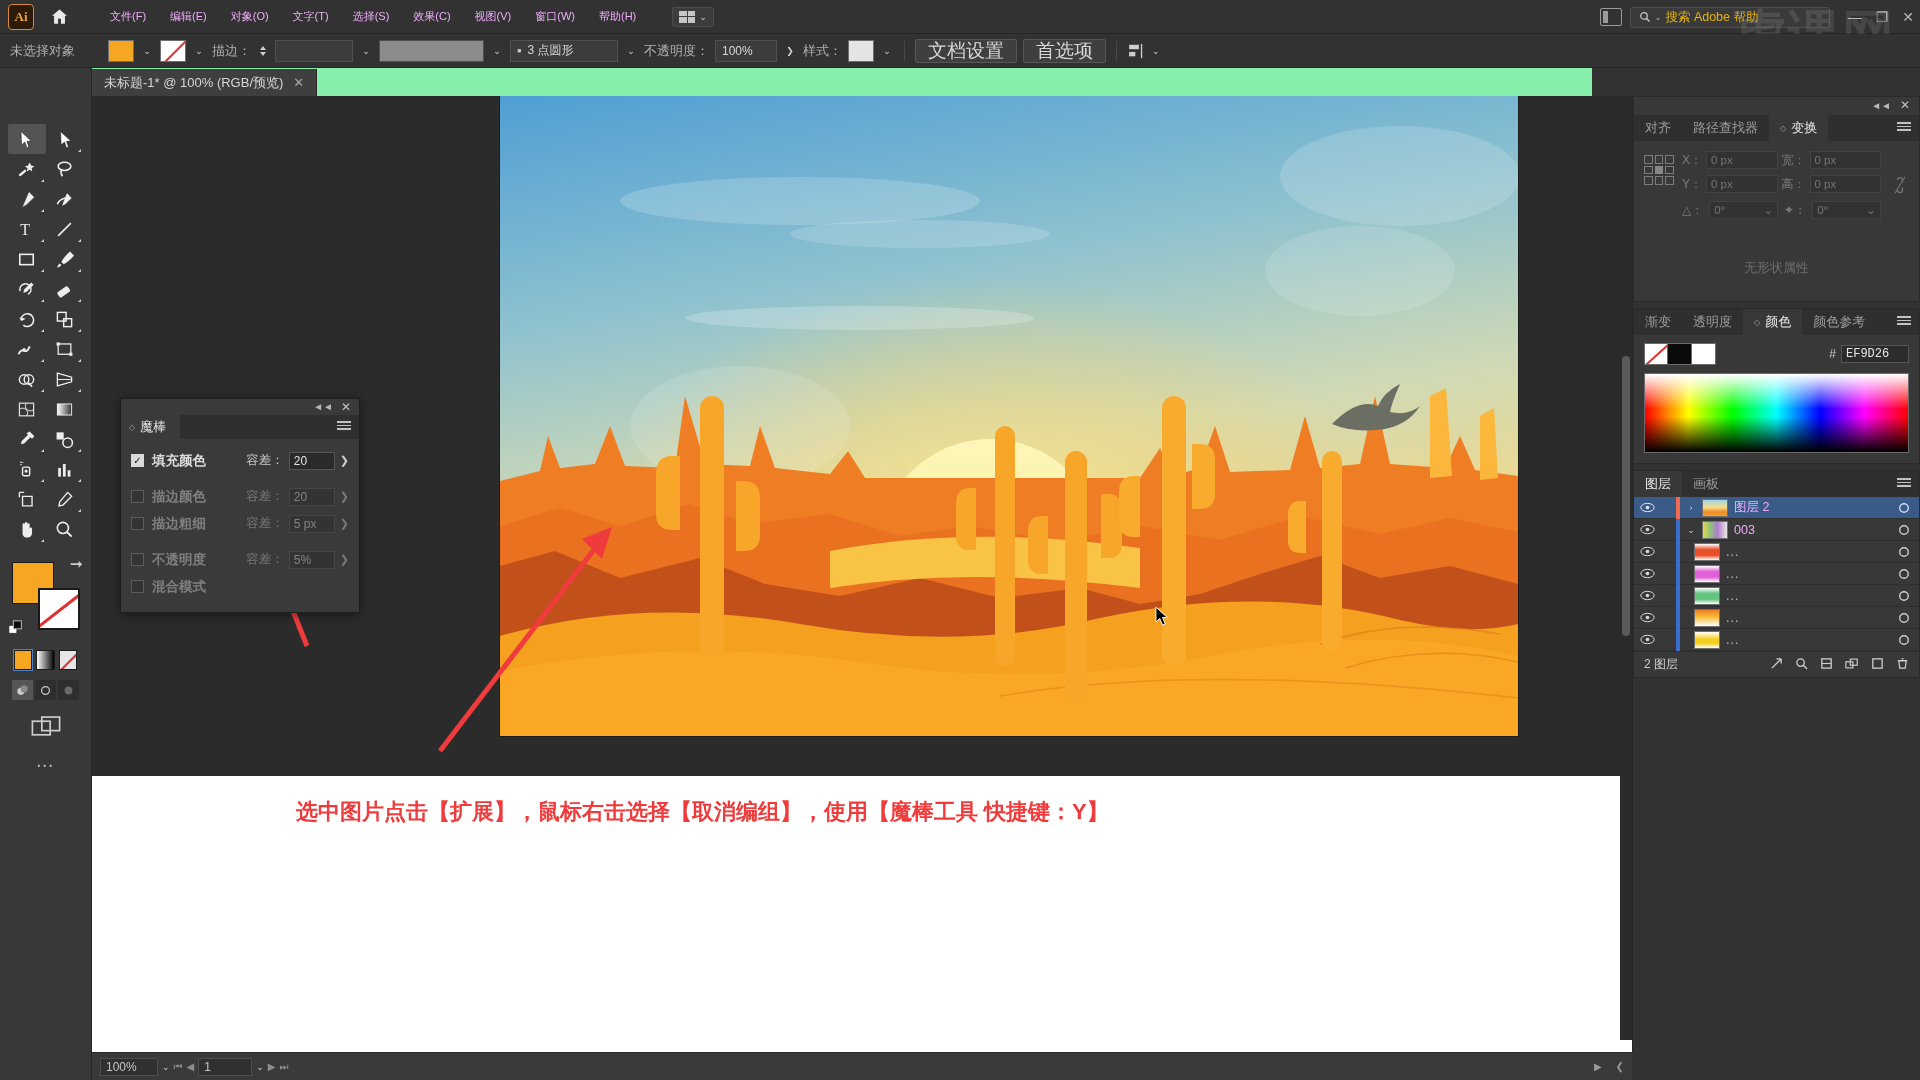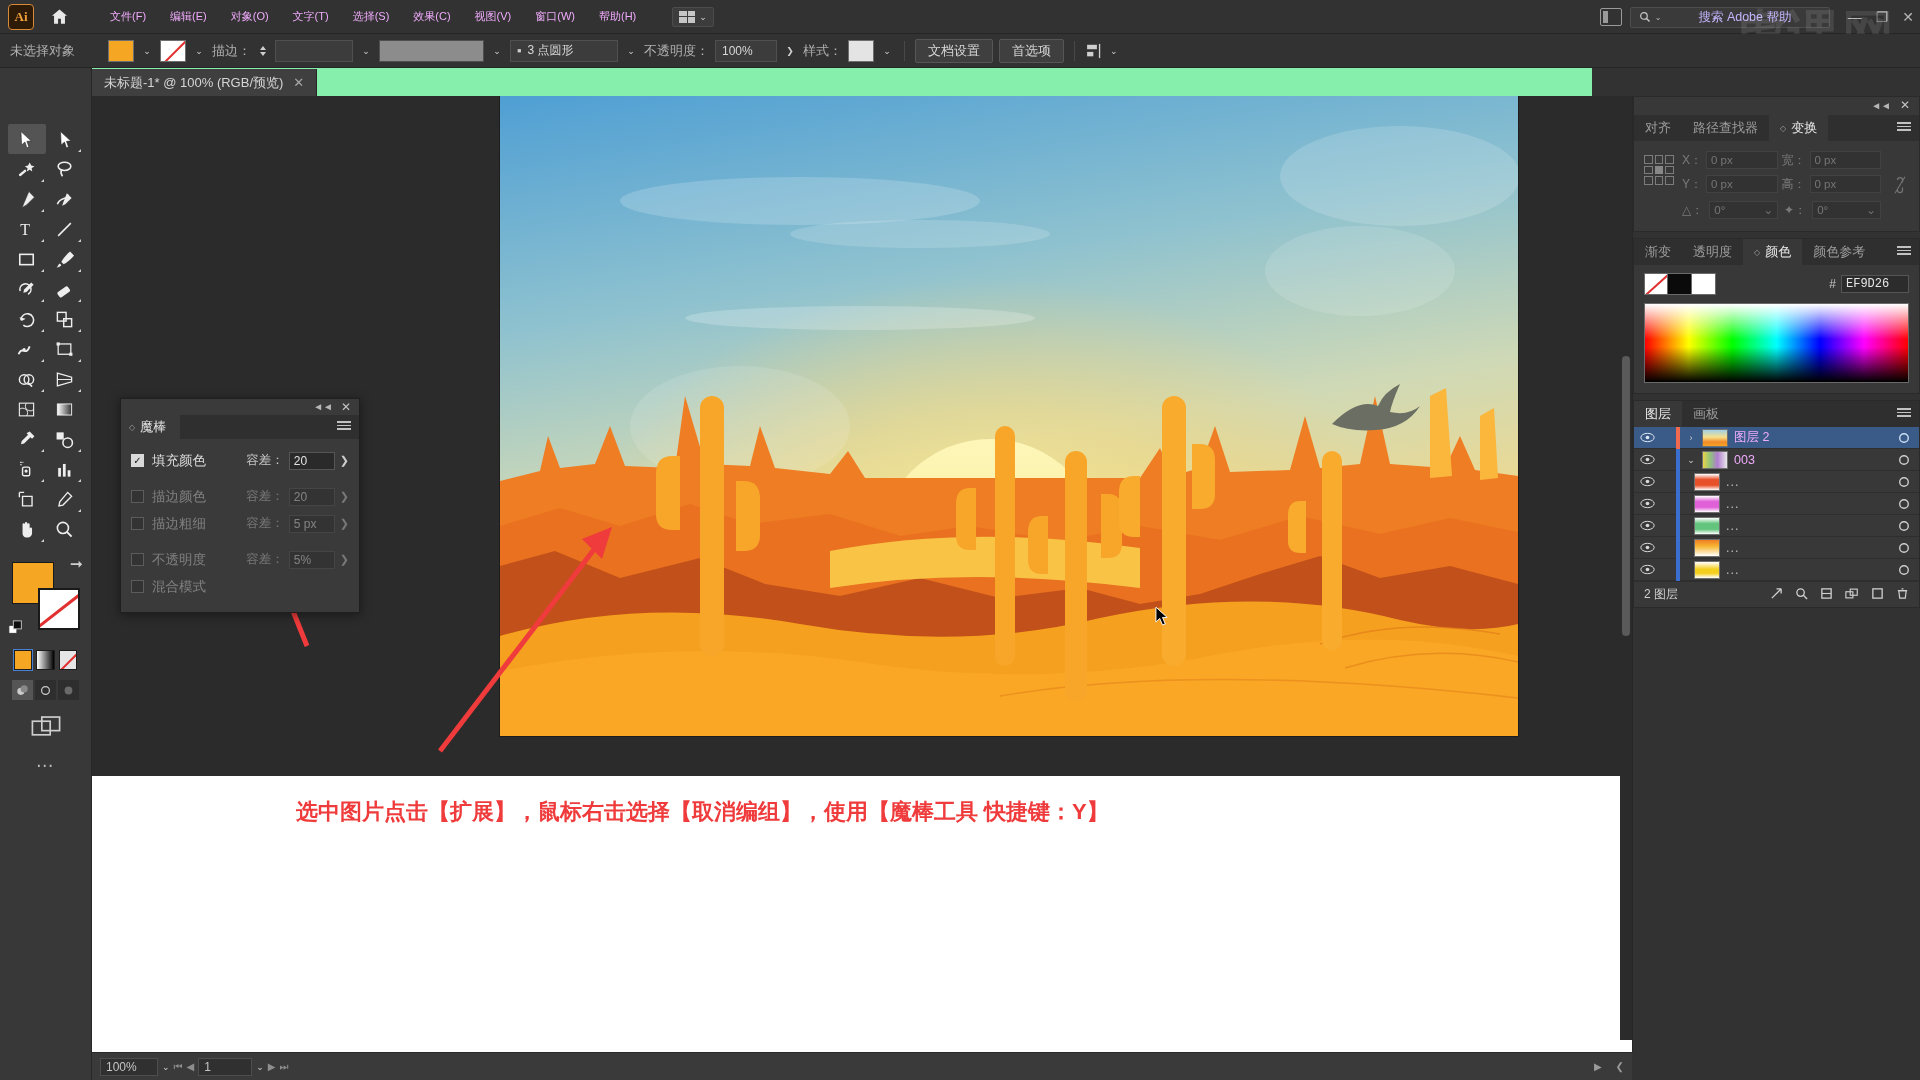--- a/index.html
+++ b/index.html
@@ -43,21 +43,21 @@
   .panel-toggle-icon {
     width:22px;height:18px;border:1px solid #9a9a9a;border-radius:2px;
     display:flex; position:relative;
   }
   .panel-toggle-icon::before{content:"";position:absolute;left:2px;top:2px;bottom:2px;width:5px;background:#9a9a9a;}
   .search-box {
     display:flex;align-items:center;gap:4px;
     background:#3a3a3a;border:1px solid #4d4d4d;border-radius:2px;
     height:21px; padding:0 8px; min-width:200px;
   }
-  .search-box .txt { font-size:12.5px; color:#c4b5fd;margin-left:33px; }
+  .search-box .txt { font-size:12.5px; color:#eab308; }
   .winbtns { display:flex; align-items:center; gap:14px; margin-left:10px; font-size:14px; color:#b5b5b5;}
   .winbtn { cursor:default; }
 
   
   .watermark {
     position:absolute; right:24px; top:8px;
     font-size:52px; font-weight:bold; color:rgba(255,255,255,0.10);
     letter-spacing:2px; pointer-events:none;
     font-family:"DejaVu Sans", sans-serif; line-height:1;
   }
@@ -85,21 +85,21 @@
   .stepper i.up{ border-bottom:4px solid #cfcfcf;}
   .stepper i.dn{ border-top:4px solid #cfcfcf;}
   .cb-input {
     height:22px; background:#3c3c3c; border:1px solid #4f4f4f;
     font-size:12px;color:#d8d8d8; display:flex;align-items:center;padding:0 6px;
   }
   .cb-wide { width:78px; }
   .cb-gray { width:105px; background:#8c8c8c; border:1px solid #4f4f4f; }
   .cb-btn {
     height:24px; background:#3f3f3f; border:1px solid #565656; border-radius:2px;
-    font-size:13px; color:#d6d6d6; display:flex;align-items:center;
+    font-size:19px; color:#d6d6d6; display:flex;align-items:center;
     padding:0 12px; white-space:nowrap;
   }
   .style-swatch { width:26px;height:22px;background:#e4e4e4;border:1px solid #6e6e6e; }
   .sep { width:1px; height:20px; background:#484848; margin:0 4px; }
 
   
   .tabbar {
     position:absolute; left:92px; top:68px; width:1500px; height:28px;
     background:#86efac; display:flex; align-items:flex-end;
   }
@@ -199,21 +199,21 @@
   .mw-menu{position:absolute;right:8px;top:6px;}
   .mw-body { padding:8px 10px 12px 10px; background:#3a3a3a; }
   .mw-row { display:flex; align-items:center; height:27px; }
   .mw-row.dim { opacity:.42; }
   .mw-check {
     width:13px;height:13px;border:1px solid #8b8b8b;background:#2b2b2b;
     margin-right:8px; display:flex;align-items:center;justify-content:center;
     font-size:10px; color:#e8e8e8;
   }
   .mw-check.on { background:#d9d9d9; color:#1a1a1a; border-color:#d9d9d9;}
-  .mw-lab { font-size:13.5px; color:#dcdcdc; flex:0 0 auto; }
+  .mw-lab { font-size:13.5px; color:#dcdcdc; flex:0 0 auto;font-weight:bold; }
   .mw-right { margin-left:auto; display:flex; align-items:center; gap:5px; }
   .mw-tol { font-size:12.5px; color:#c6c6c6; }
   .mw-field {
     width:46px;height:18px;background:#2a2a2a;border:1px solid #555;
     font-size:12px;color:#e2e2e2;display:flex;align-items:center;padding:0 4px;
   }
   .mw-arrow{font-size:11px;color:#cfcfcf;}
   .mw-gap { height:9px; }
 
   
@@ -919,20 +919,21 @@
         </div>
         <div class="tf-link">
           <svg viewBox="0 0 16 24" width="14" height="20">
               <path d="M5 6a3 3 0 0 1 6 0v3" fill="none" stroke="#bdbdbd" stroke-width="1.5"></path>
               <path d="M5 18a3 3 0 0 0 6 0v-3" fill="none" stroke="#bdbdbd" stroke-width="1.5"></path>
               <line x1="2" y1="22" x2="14" y2="2" stroke="#bdbdbd" stroke-width="1.3"></line>
             </svg>
         </div>
       </div>
 
+      <div class="tf-empty">无形状属性</div>
 
     </div>
 
     <div class="rp">
       <div class="rp-tabs">
         <div class="rp-tab">
           <span>渐变</span>
         </div>
         <div class="rp-tab">
           <span>透明度</span>

